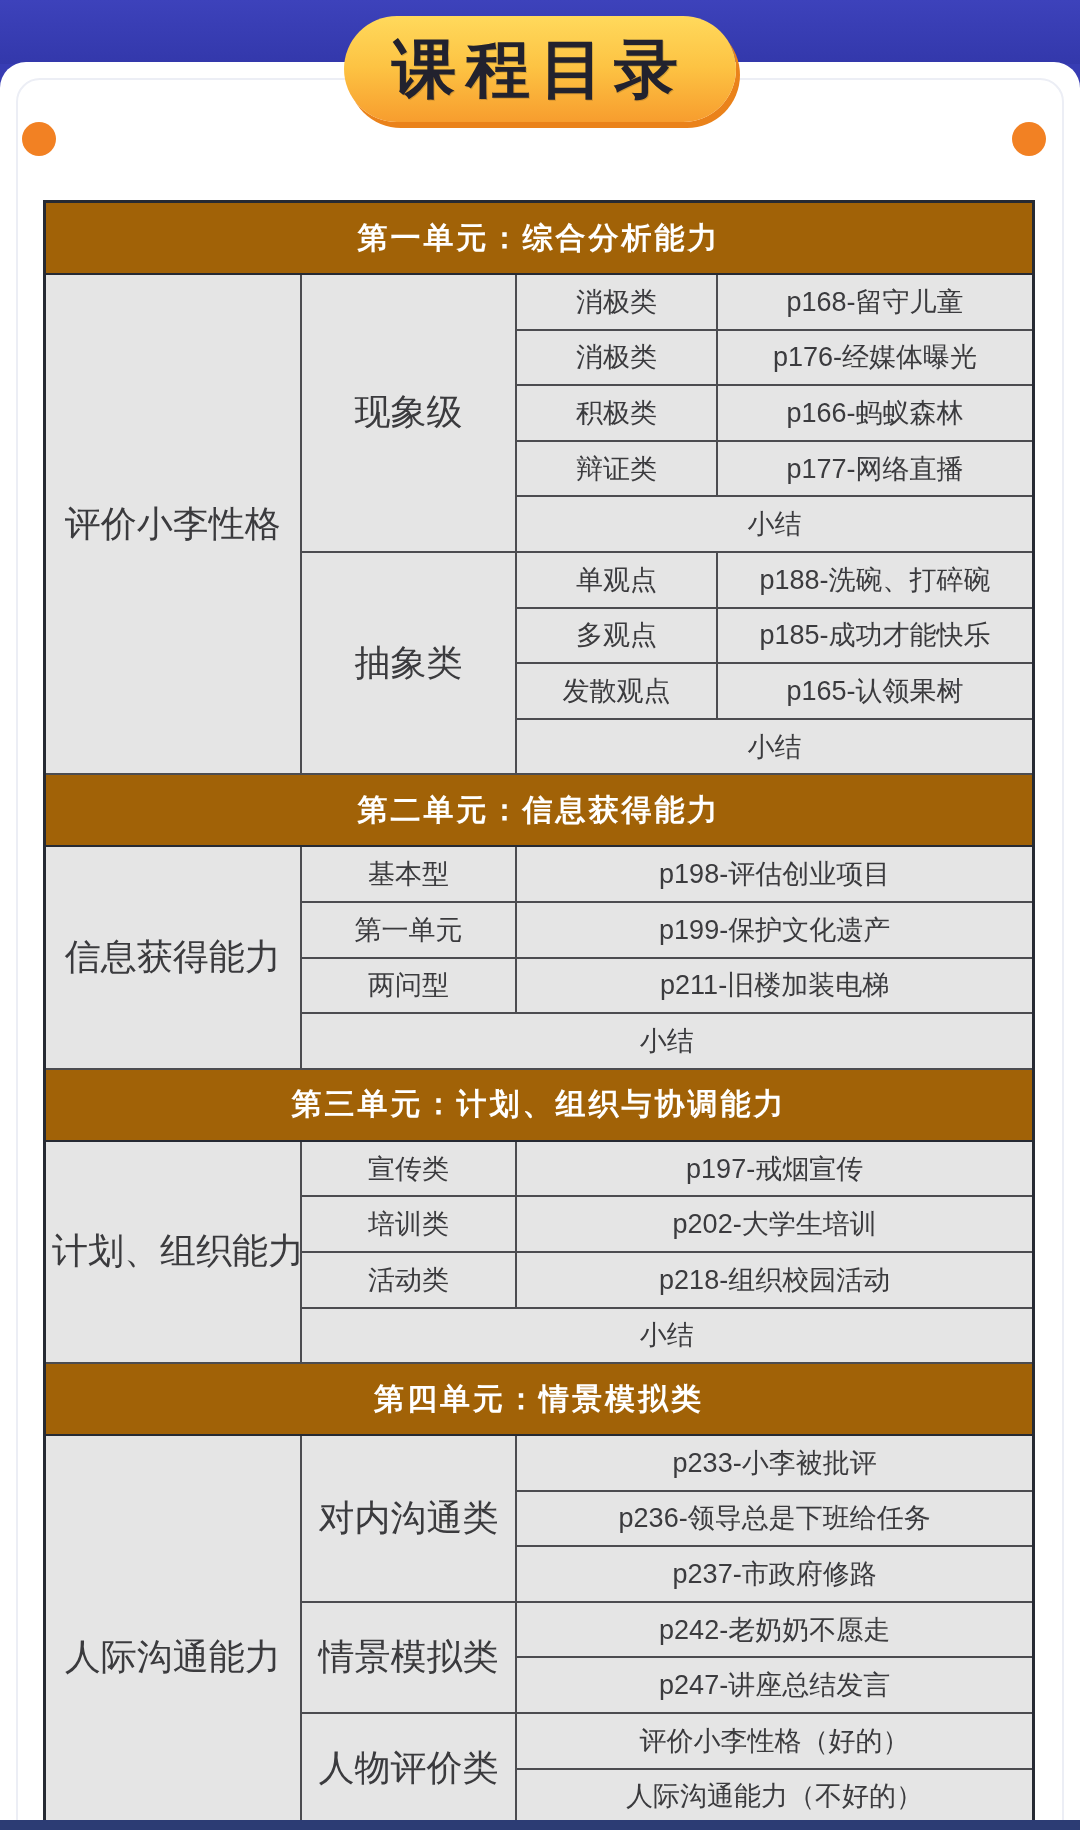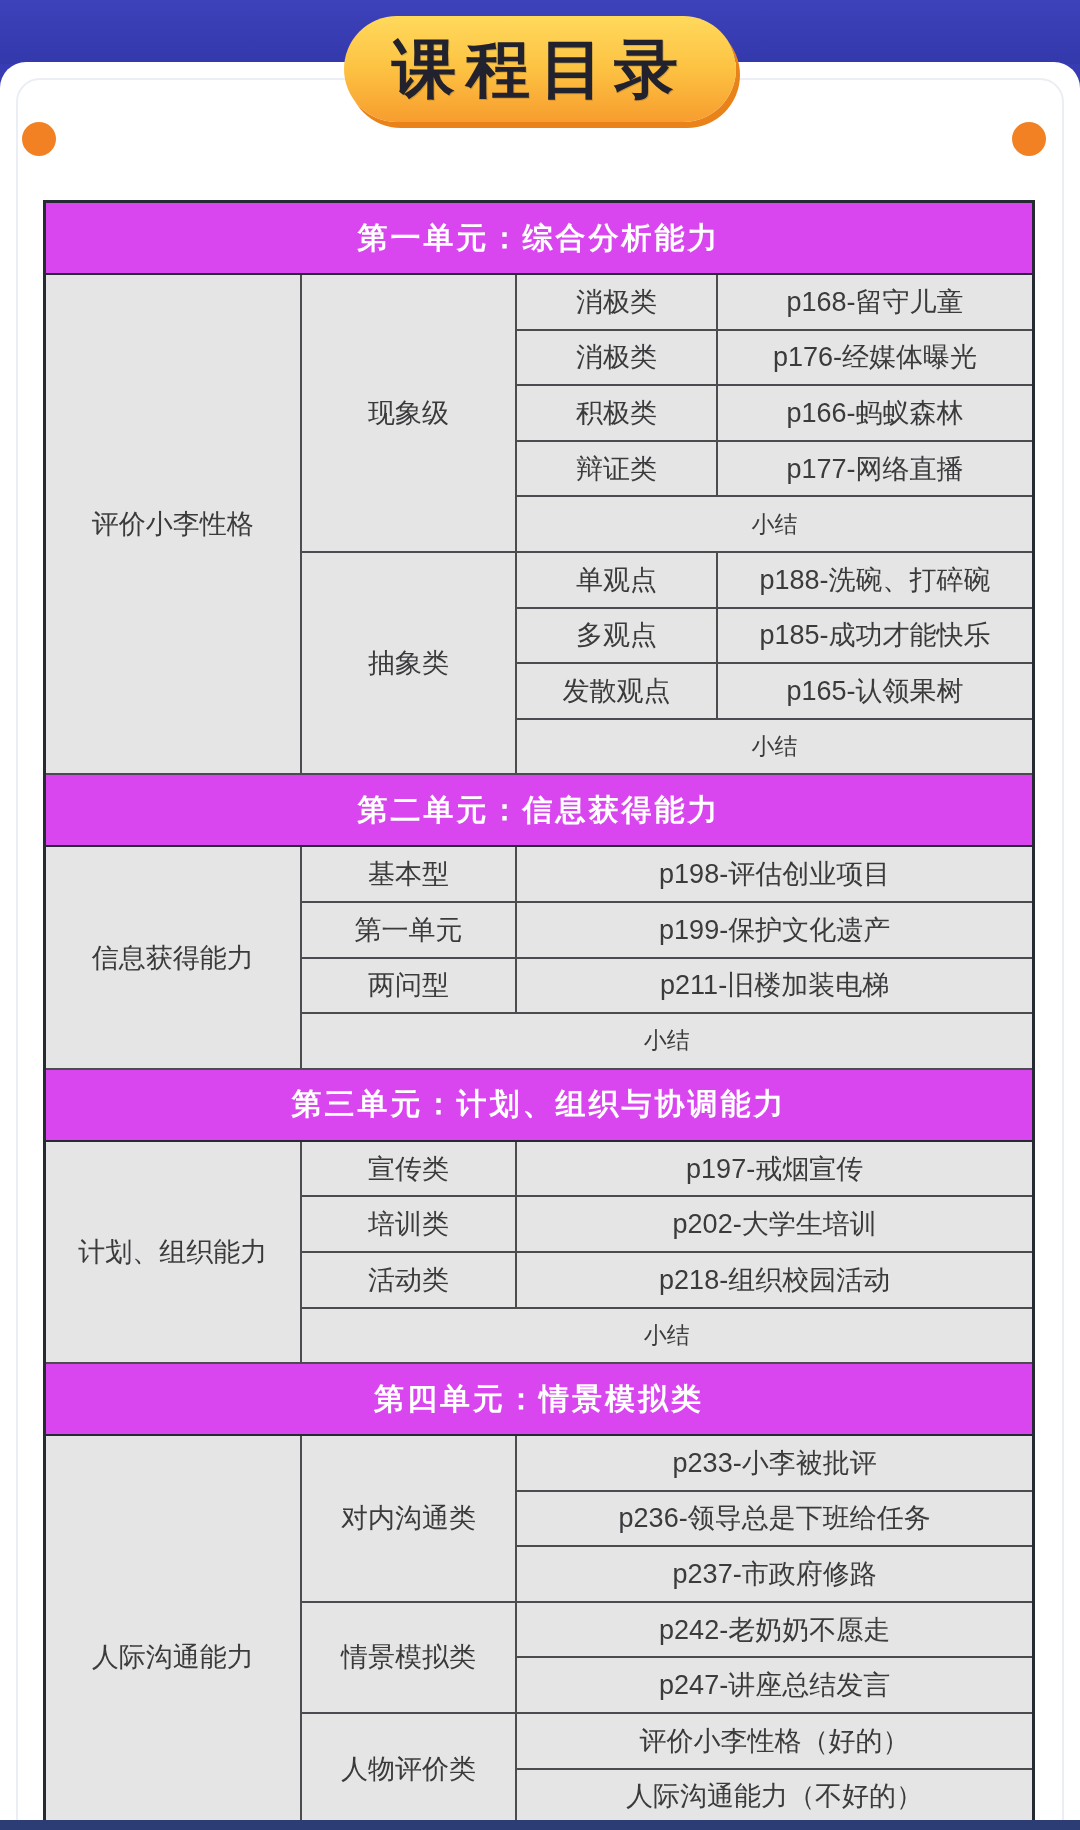--- a/index.html
+++ b/index.html
@@ -44,26 +44,26 @@
   }
   table.catalog td{
     border:2px solid #4c4c50;
     text-align:center;vertical-align:middle;
     padding:0 6px;
     background:#e5e5e5;
     height:53.6px;
     overflow:hidden;white-space:nowrap;
   }
   tr.uh td{
-    background:#d946ef;color:#ffffff;
+    background:#a16207;color:#ffffff;
     font-weight:bold;font-size:30px;letter-spacing:3px;
     height:70px;border-color:#262a33;
   }
-  td.cat,td.grp{font-size:27px;}
-  td.sum{font-size:23px;}
+  td.cat,td.grp{font-size:36px;}
+  td.sum{font-size:27px;}
 </style>
 </head>
 <body>
 
 <div class="banner"></div>
 
 <div class="card">
   <div class="card-outline"></div>
 </div>
 

